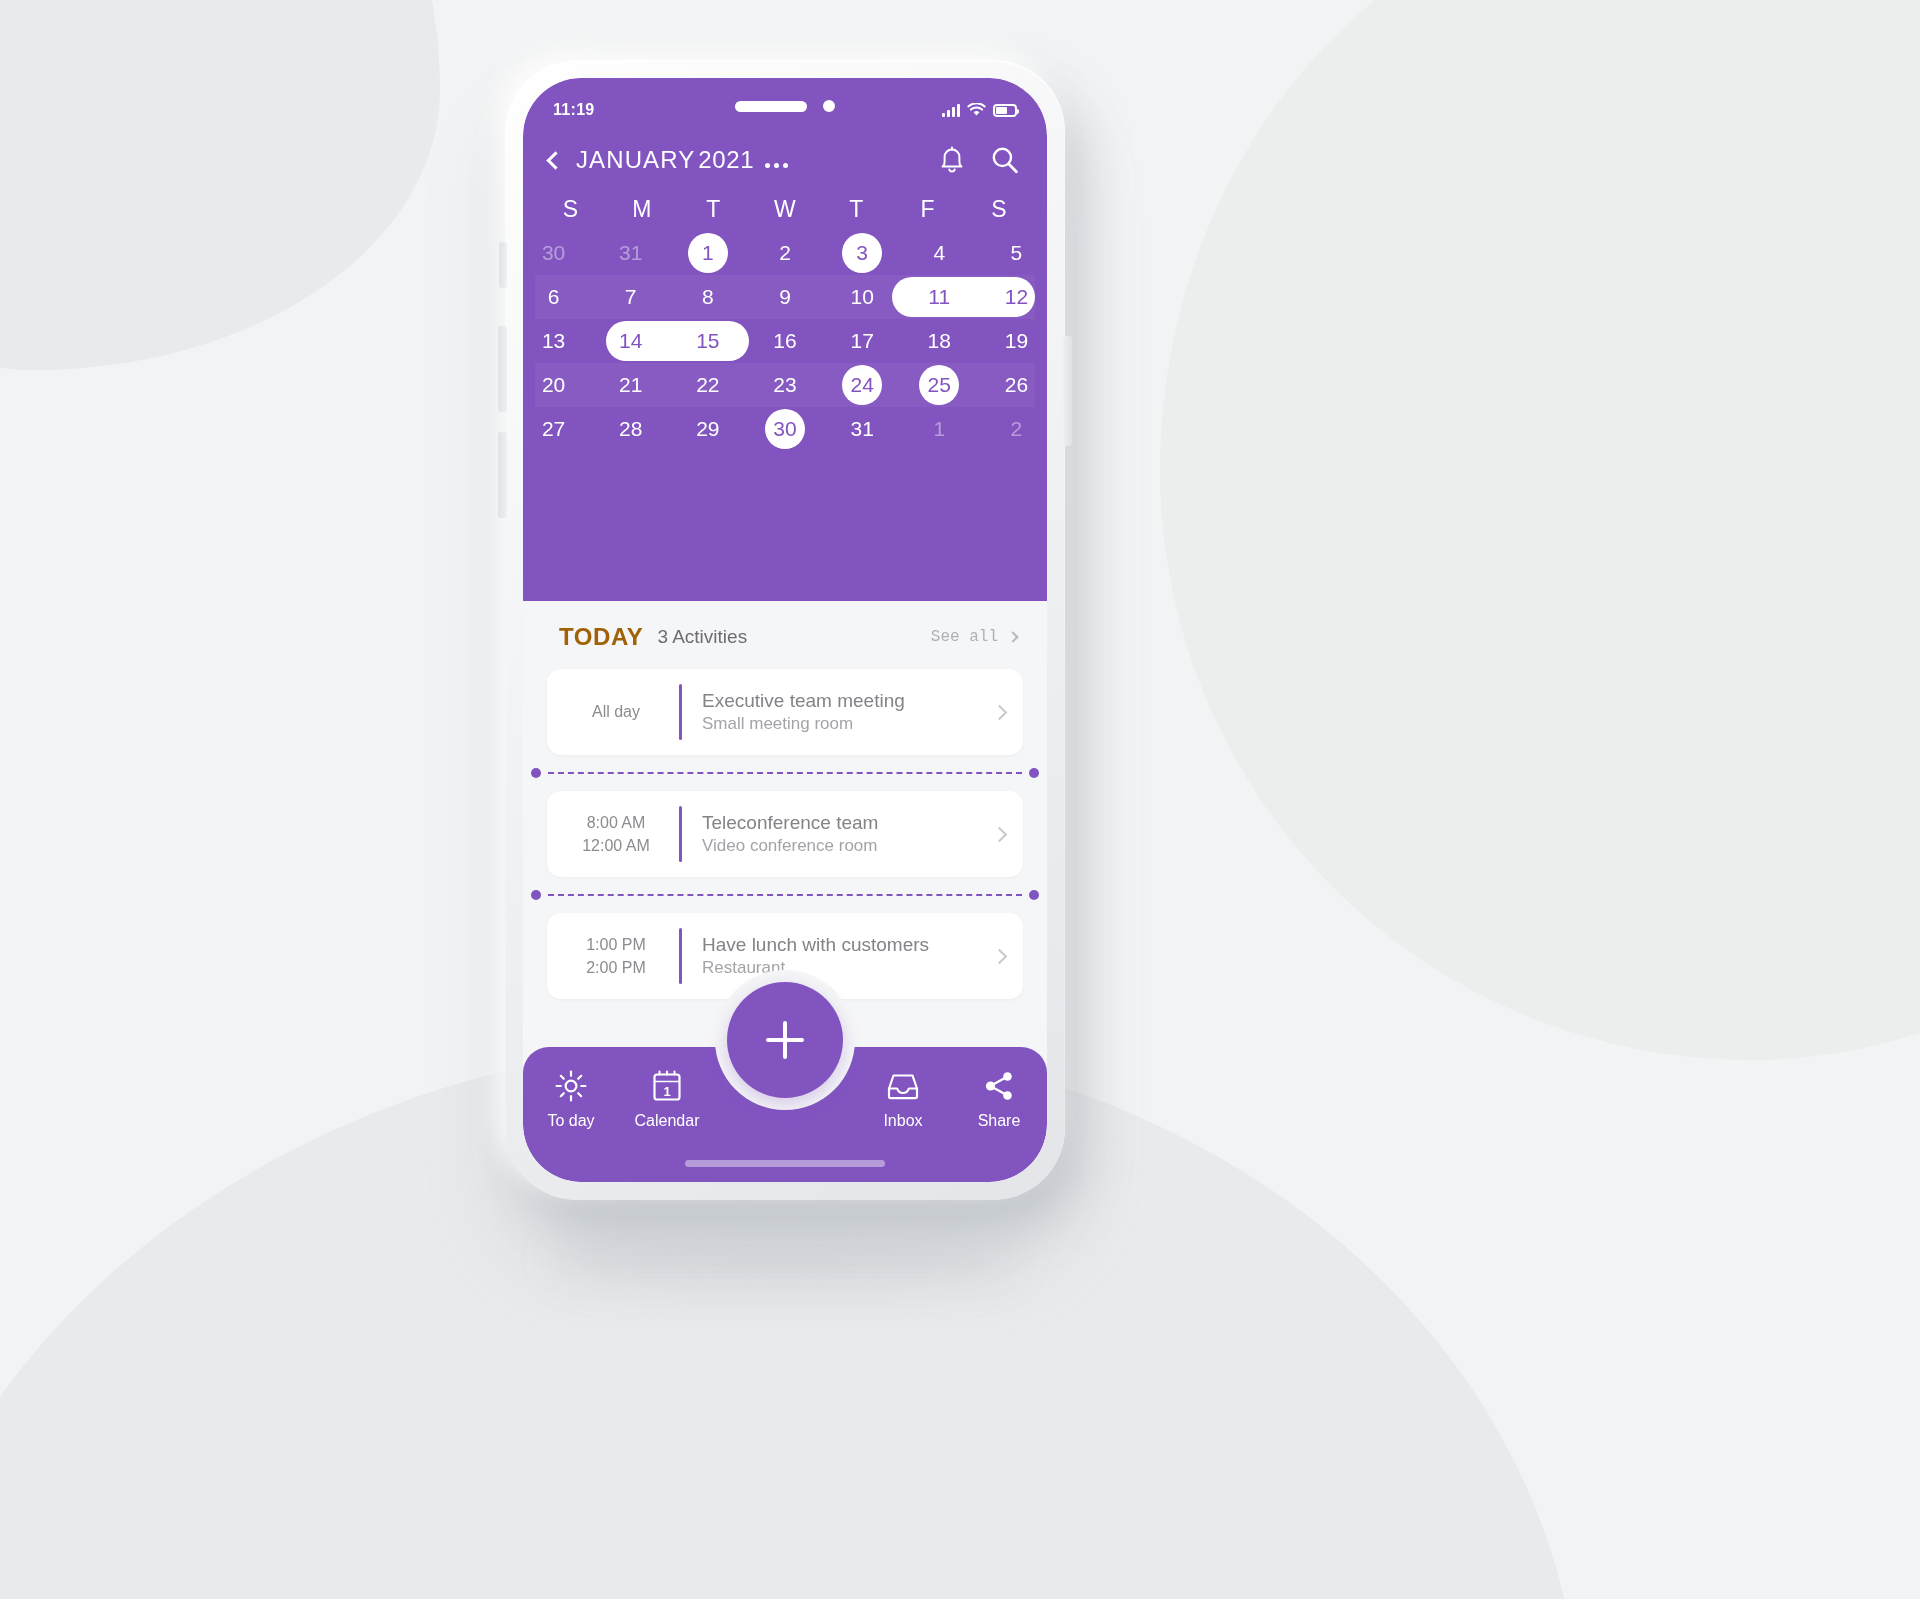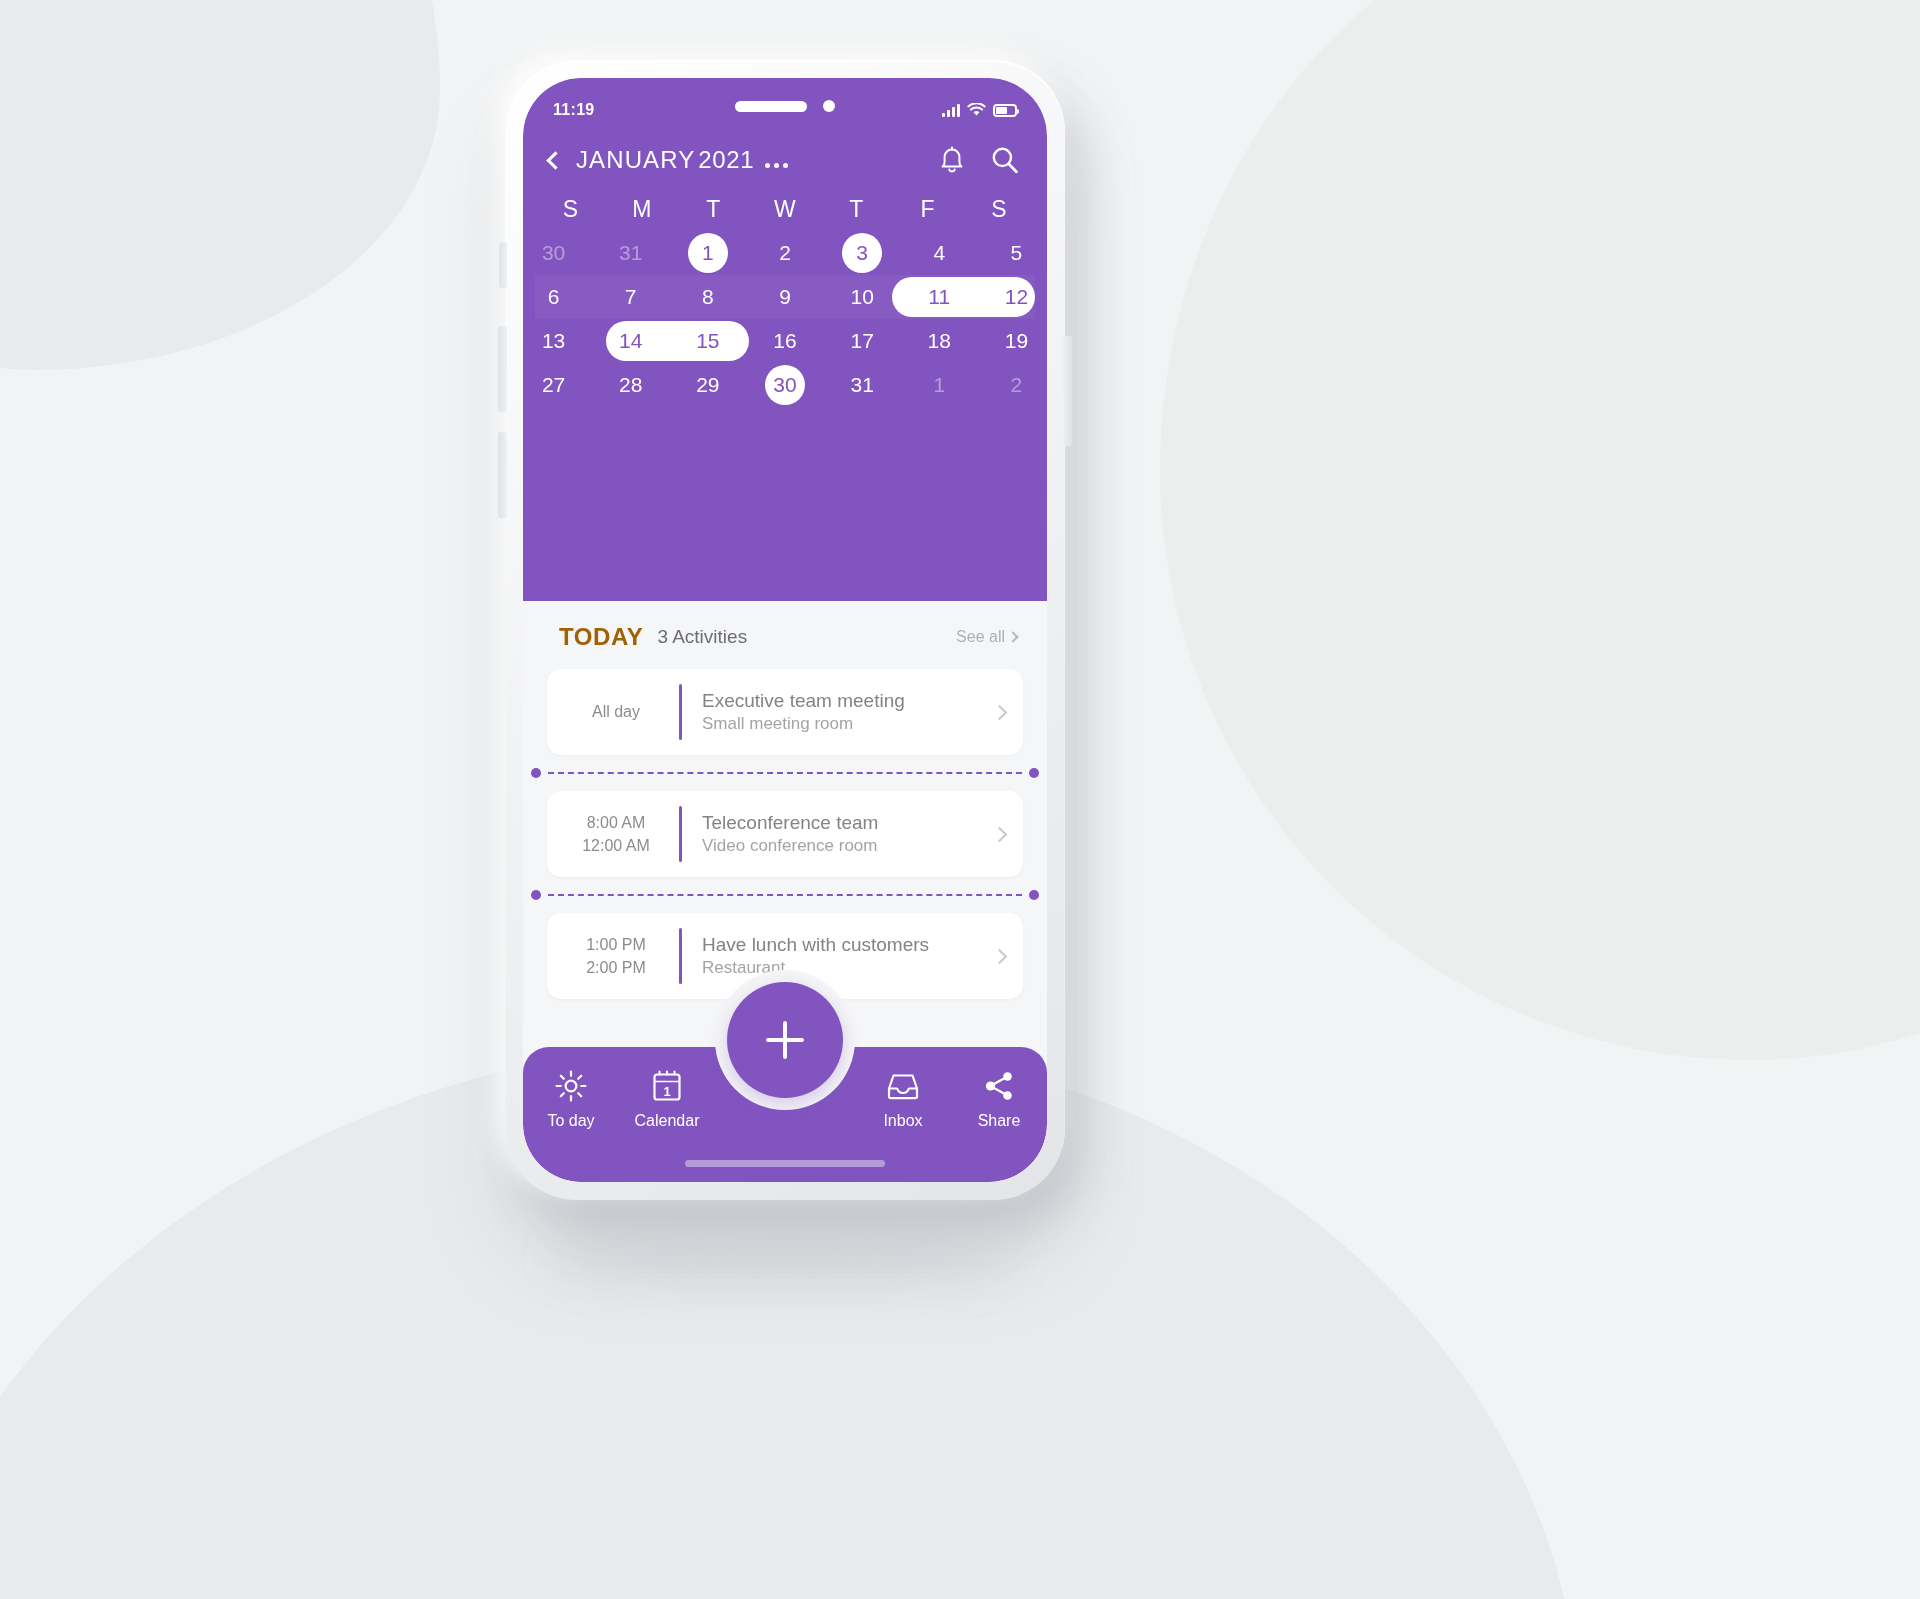--- a/index.html
+++ b/index.html
@@ -255,24 +255,25 @@
     letter-spacing: 0.6px;
   }
   .today-count {
     margin-left: 14px;
     font-size: 19px;
     color: #6d6d70;
     font-weight: 400;
   }
   .see-all {
     margin-left: auto;
-    display: flex; align-items: center; gap: 4px;
+    display: flex; align-items: center; gap: 11px;
     color: #b0b1b4;
     font-size: 16px;
     cursor: pointer;
+    font-family: Liberation Mono, monospace;
   }
   .chev-sm {
     width: 8px; height: 8px;
     border-top: 2px solid #b8b9bc;
     border-right: 2px solid #b8b9bc;
     transform: rotate(45deg);
   }
 
   .activities { padding: 0 24px; }
 
@@ -525,20 +526,29 @@
             </div>
             <div class="cal-row">
               <div class="range" style="left: 14.2857%; width: 28.5714%;"></div>
               <div class="cell">13</div>
               <div class="cell inrange">14</div>
               <div class="cell inrange">15</div>
               <div class="cell">16</div>
               <div class="cell">17</div>
               <div class="cell">18</div>
               <div class="cell">19</div>
+            </div>
+            <div class="cal-row band">
+              <div class="cell">20</div>
+              <div class="cell">21</div>
+              <div class="cell">22</div>
+              <div class="cell">23</div>
+              <div class="cell sel">24</div>
+              <div class="cell sel">25</div>
+              <div class="cell">26</div>
             </div>
             <div class="cal-row">
               <div class="cell">27</div>
               <div class="cell">28</div>
               <div class="cell">29</div>
               <div class="cell sel">30</div>
               <div class="cell">31</div>
               <div class="cell muted">1</div>
               <div class="cell muted">2</div>
             </div>

